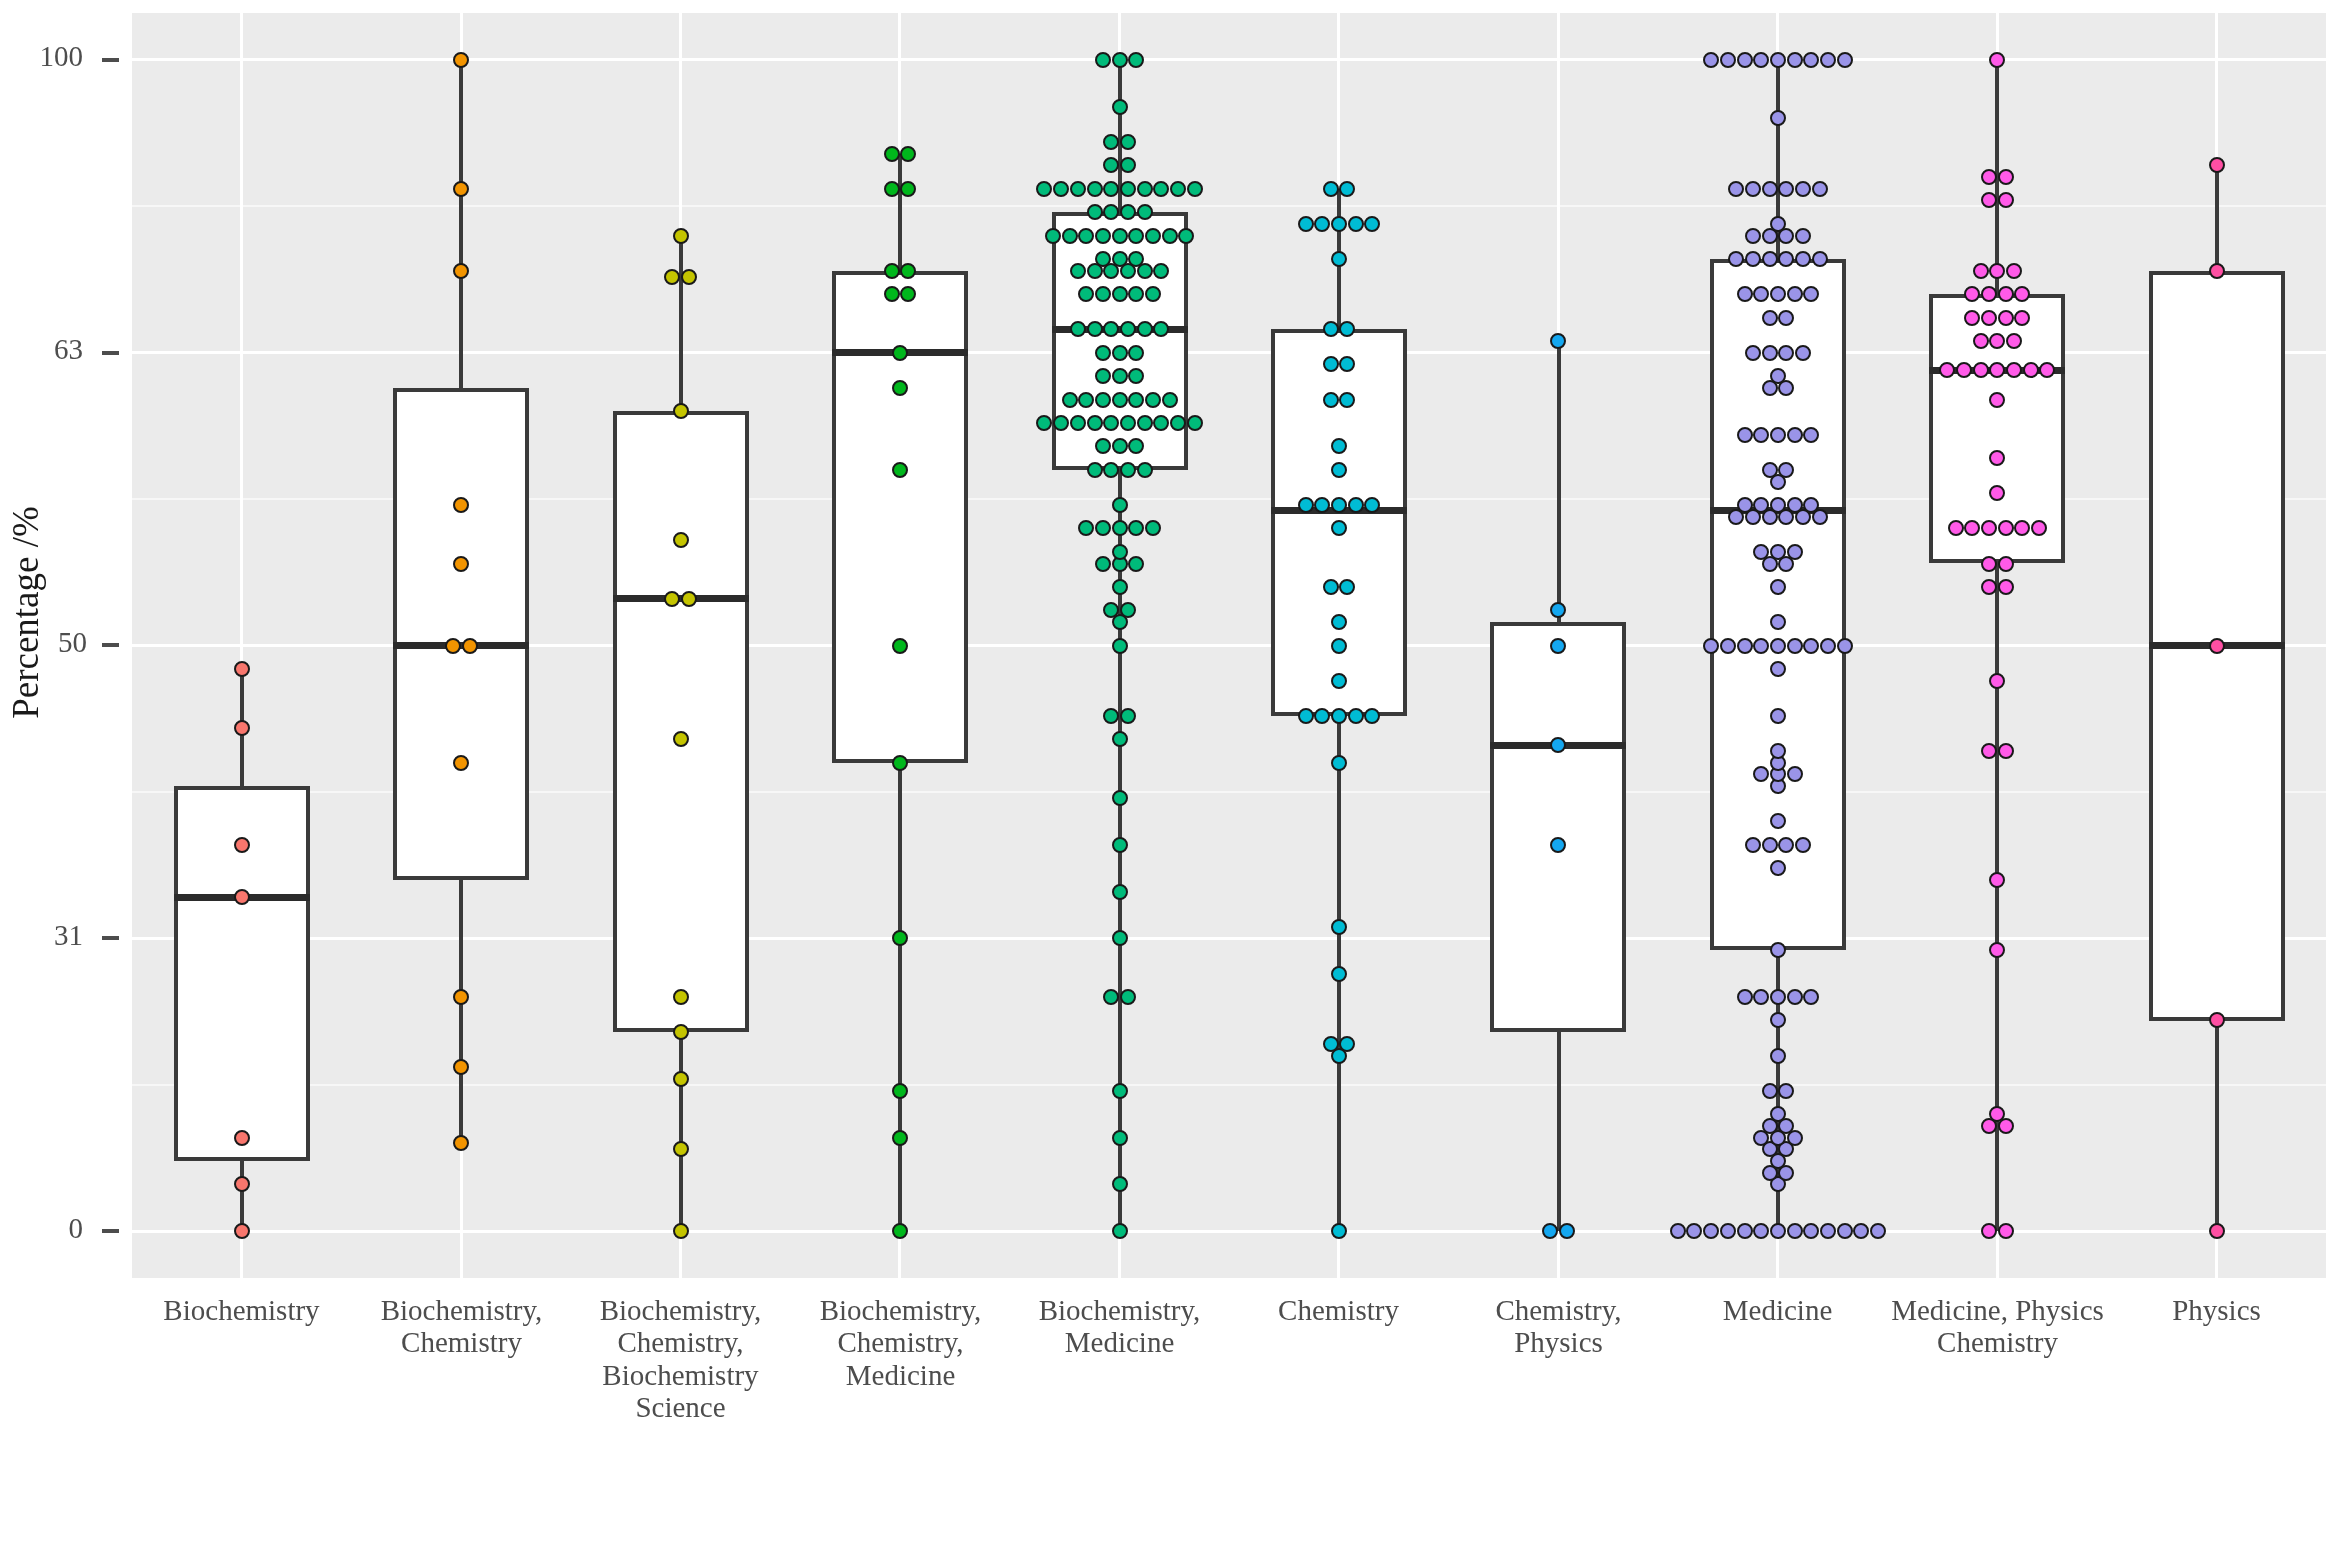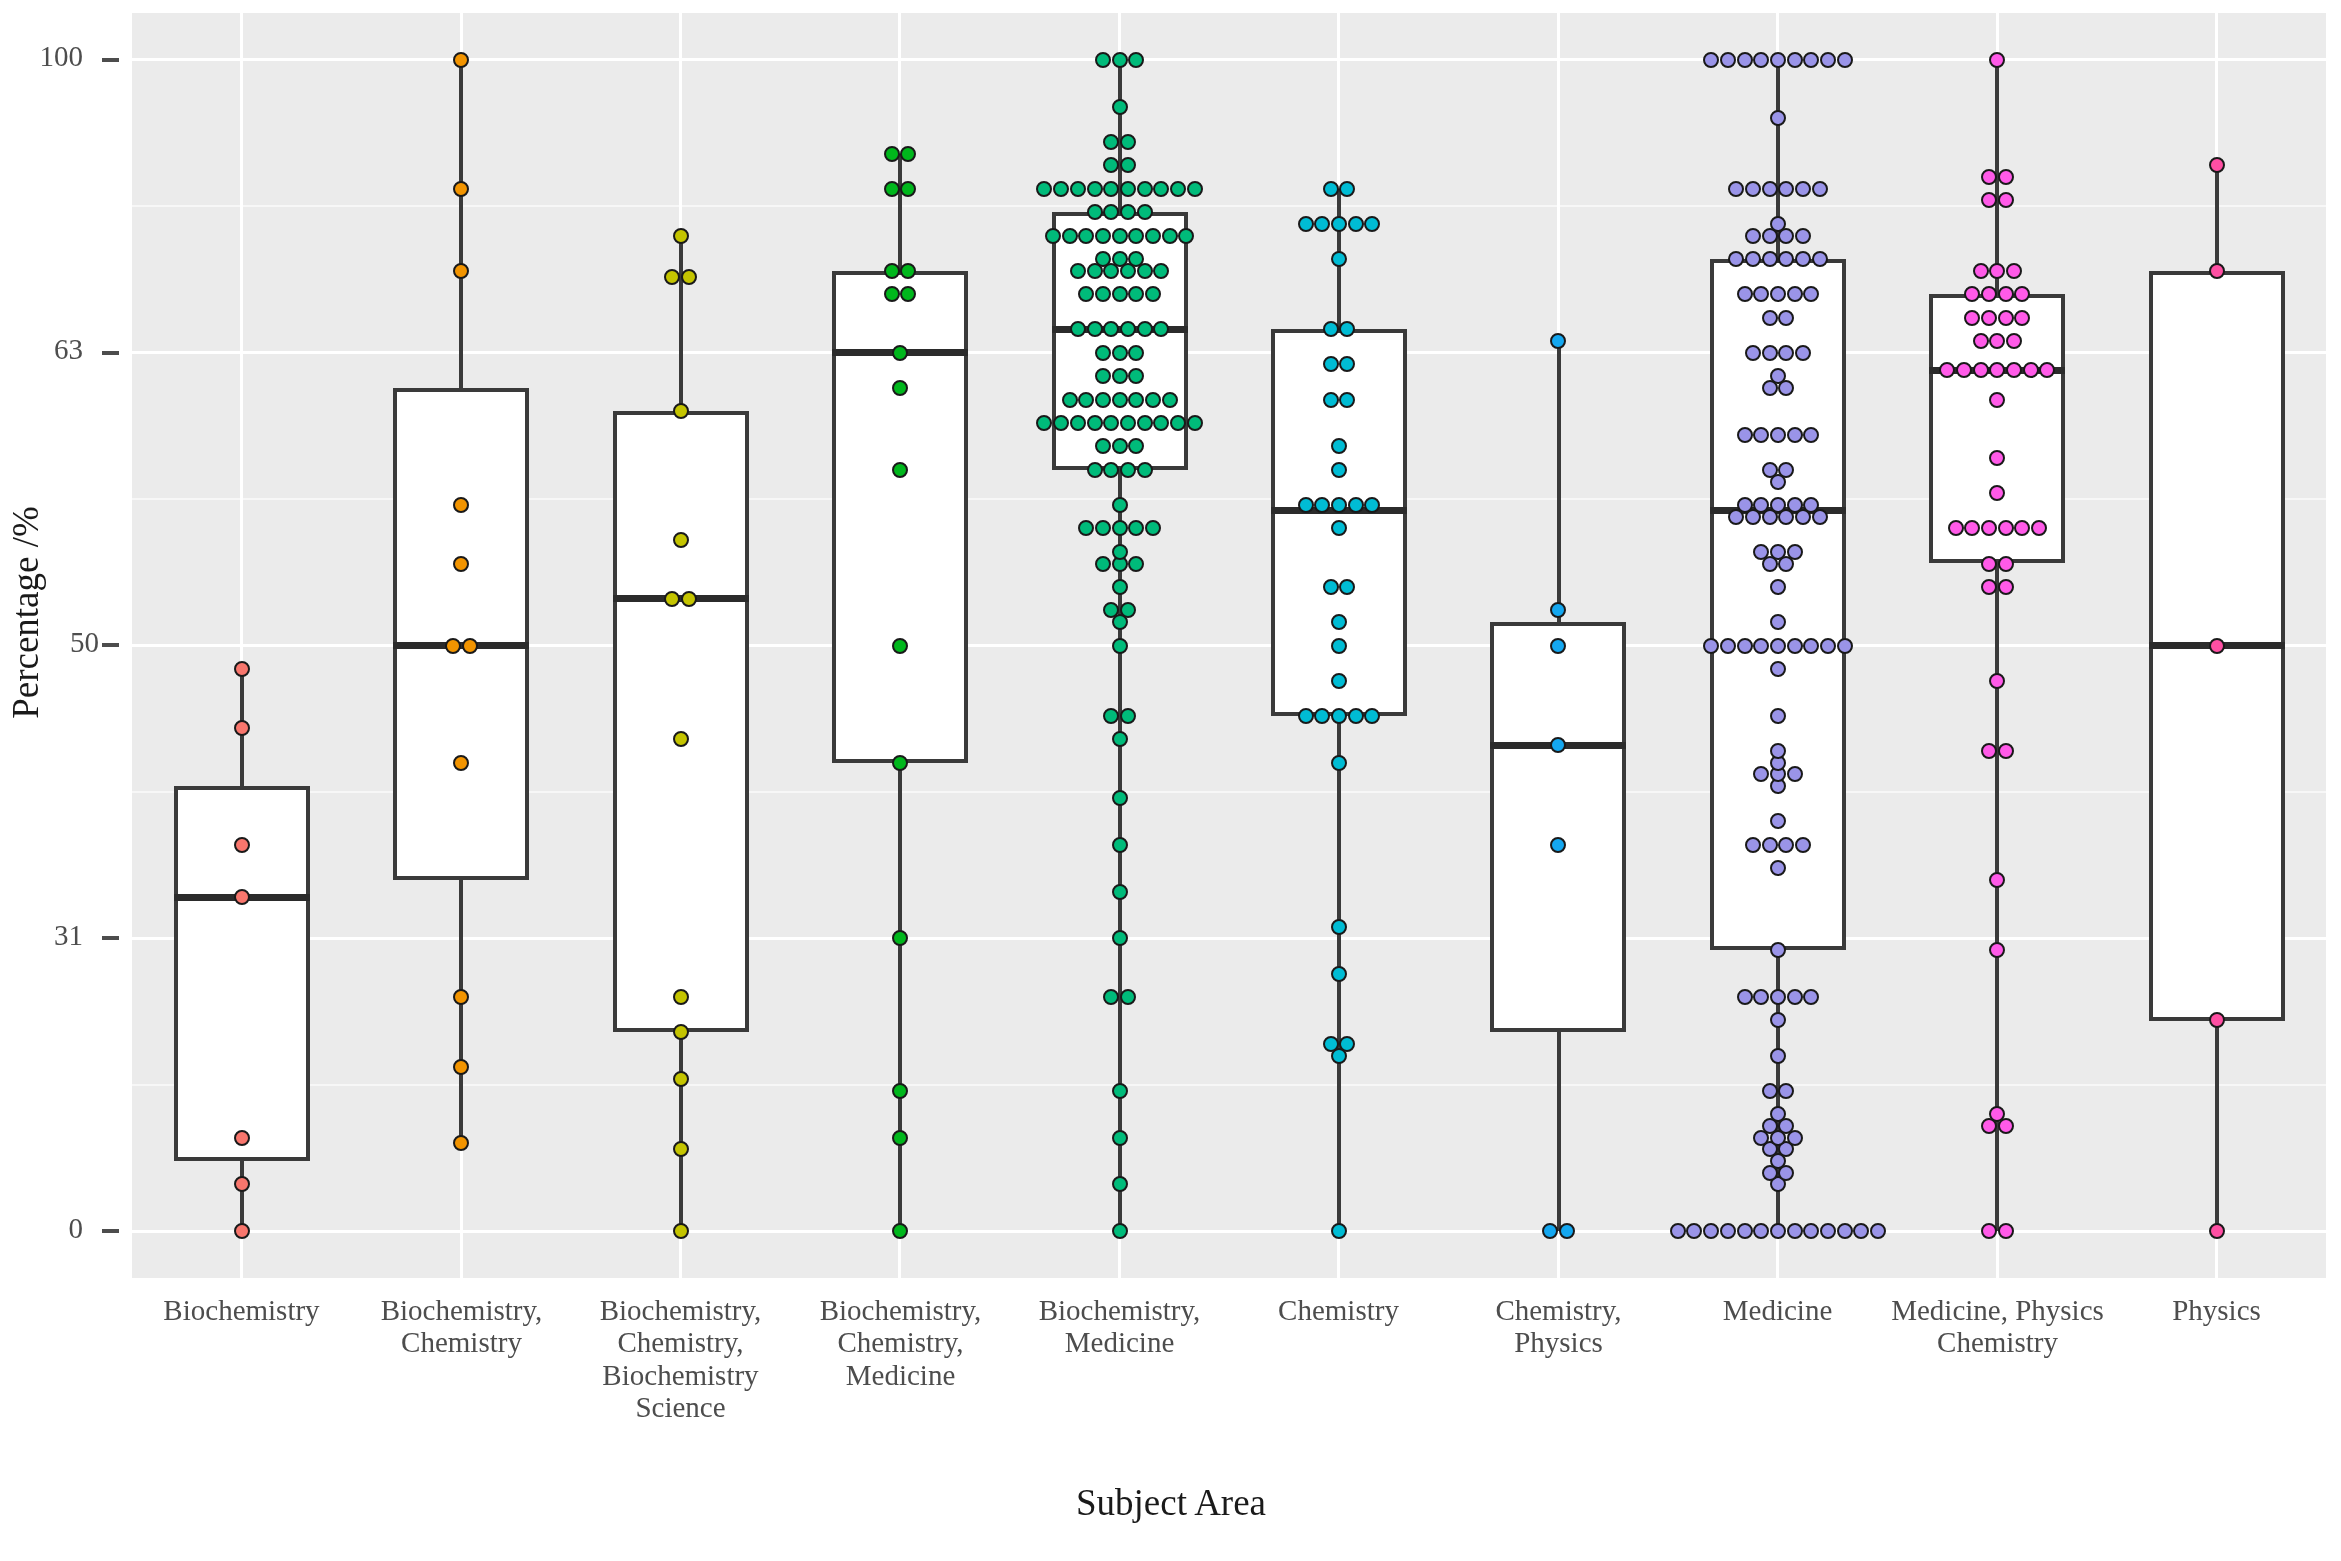--- a/index.html
+++ b/index.html
@@ -33,21 +33,21 @@
 
 <div id="root">
 
   <div id="ylab">Percentage /%</div>
 
   <div id="yticks">
       <div class="ytick" style="left: 0px; width: 83px; top: 1212px;">0</div>
       <div class="ytickmark" style="left: 102px; top: 1229px;"></div>
       <div class="ytick" style="left: 0px; width: 83px; top: 919px;">31</div>
       <div class="ytickmark" style="left: 102px; top: 936px;"></div>
-      <div class="ytick" style="left: 16px; width: 83px; top: 626px; text-align: right;">50</div>
+      <div class="ytick" style="left: 4px; width: 83px; top: 626px; text-align: right;">50</div>
       <div class="ytickmark" style="left: 102px; top: 643px;"></div>
       <div class="ytick" style="left: 0px; width: 83px; top: 333px;">63</div>
       <div class="ytickmark" style="left: 102px; top: 351px;"></div>
       <div class="ytick" style="left: 0px; width: 83px; top: 40px;">100</div>
       <div class="ytickmark" style="left: 102px; top: 58px;"></div>
     </div>
 
   <div id="panel">
     <div id="grid">
         <div class="gridmaj" style="top: 1217px;"></div>
@@ -521,15 +521,14 @@
       </div>
       <div class="xtick" style="left: 1888px; width: 219px;">
         <div>Medicine, Physics</div>
         <div>Chemistry</div>
       </div>
       <div class="xtick" style="left: 2107px; width: 219px;">
         <div>Physics</div>
       </div>
     </div>
 
-  <div id="xlab">Subject Area</div>
 </div>
 
 
 </body></html>

